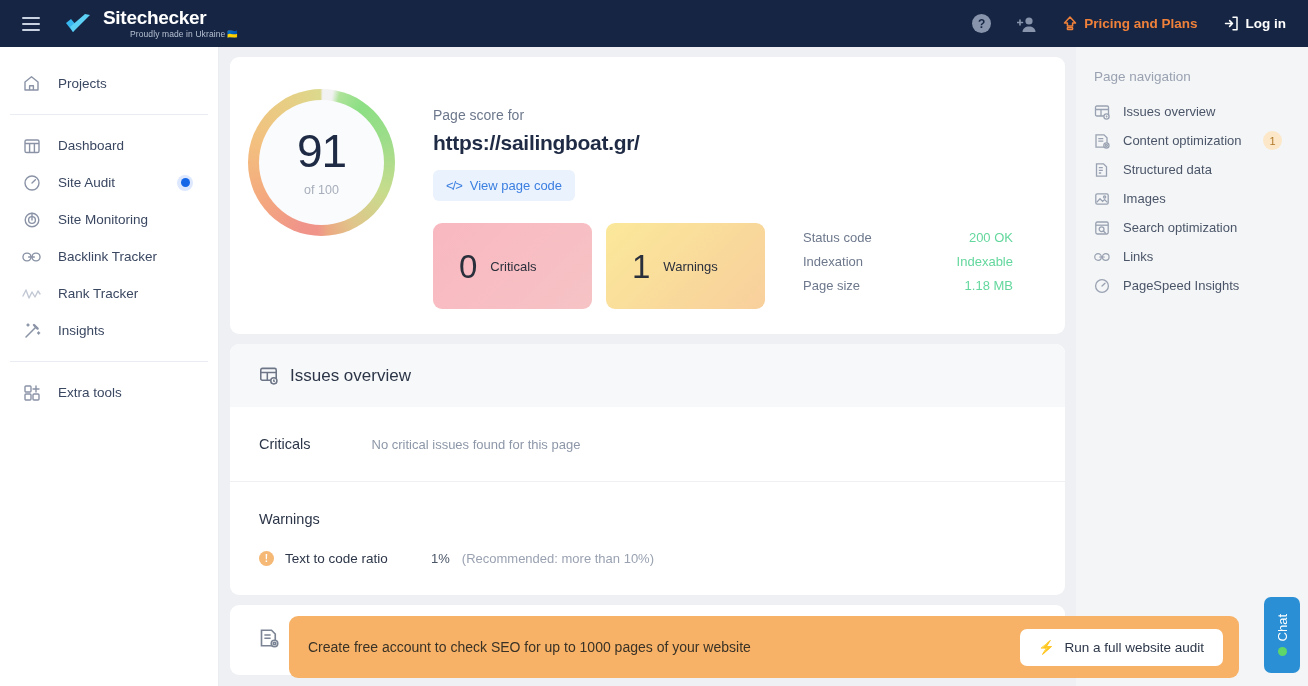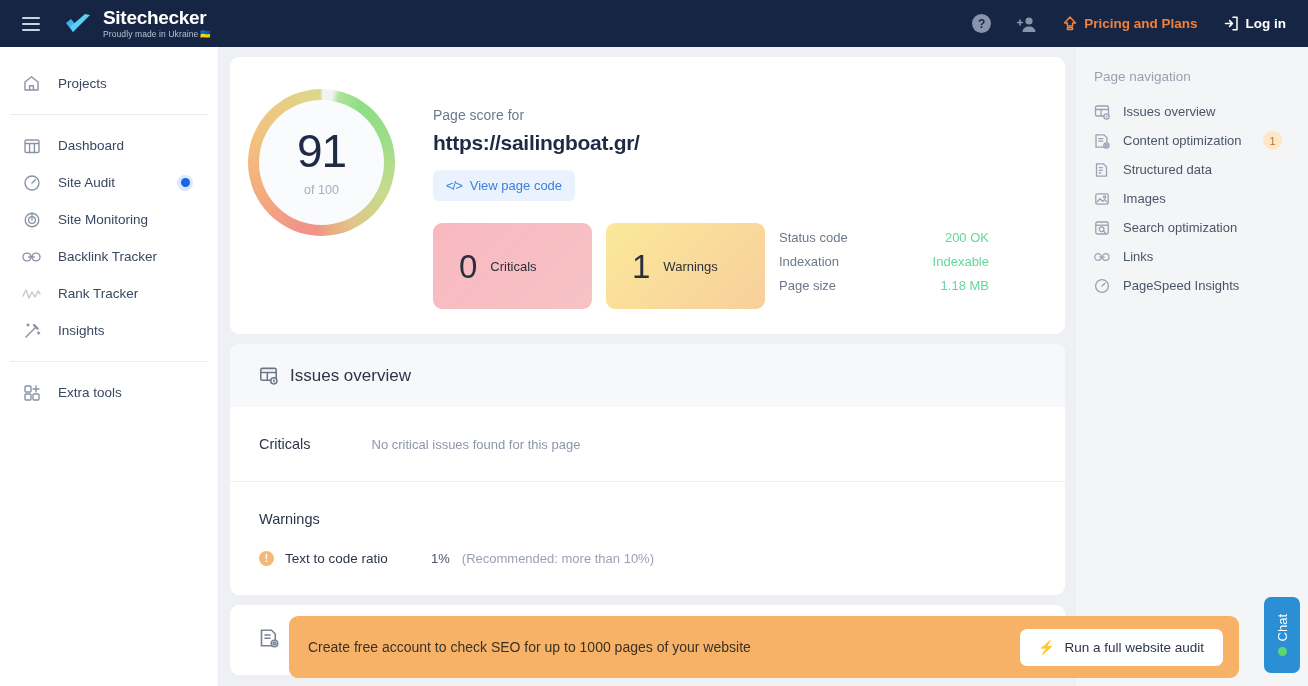--- a/index.html
+++ b/index.html
@@ -17,21 +17,21 @@
     background:#162543; display:flex; align-items:center; z-index:40;
   }
   .burger { width:18px; height:14px; margin-left:22px; margin-right:24px;
     display:flex; flex-direction:column; justify-content:space-between; cursor:pointer; }
   .burger span { display:block; height:2px; background:#c9d2e0; border-radius:2px; }
 
   .brand { display:flex; align-items:center; gap:9px; }
   .brand-check { width:30px; height:22px; position:relative; }
   .brand-text { display:flex; flex-direction:column; line-height:1; }
   .brand-name { color:#fff; font-size:19px; font-weight:bold; letter-spacing:-0.3px; }
-  .brand-sub { color:#b6c0d2; font-size:8.5px; margin-top:3px; letter-spacing:0.1px; }
+  .brand-sub { color:#b6c0d2; font-size:8.5px; margin-top:3px; letter-spacing:0.1px;margin-left:27px; }
 
   .site-tab {
     margin-left:42px; height:34px; background:#22314f; border-radius:7px;
     display:flex; align-items:center; padding:0 6px 0 12px; gap:10px; cursor:pointer;
     min-width:274px;
   }
   .site-favicon { width:18px; height:18px; border-radius:3px; overflow:hidden; position:relative;
     background:linear-gradient(135deg,#7b4fe0 0%, #7b4fe0 45%, #22d39a 55%, #22d39a 100%); }
   .site-name { color:#e8edf5; font-size:14.5px; flex:1; }
   .demo-badge { background:#eafbf0; color:#3ecf7e; font-size:12.5px;
@@ -104,21 +104,21 @@
   .code-glyph { font-size:12px; color:#3b7fe0; letter-spacing:-1px; }
 
   .stats-row { display:flex; align-items:flex-start; margin-top:22px; gap:14px; }
   .stat-box { width:159px; height:86px; border-radius:9px; display:flex; align-items:center;
     padding-left:26px; gap:13px; }
   .stat-crit { background:linear-gradient(135deg,#f9b8c0 0%, #f6c3c5 100%); }
   .stat-warn { background:linear-gradient(135deg,#fbe89a 0%, #f8cf9c 100%); }
   .stat-num { font-size:33px; color:#2a2f3c; font-weight:300; line-height:1; }
   .stat-lbl { font-size:13px; color:#2a2f3c; }
 
-  .meta { padding-top:7px; width:210px; }
+  .meta { margin-left:24px; padding-top:7px; width:210px; }
   .meta-row { display:flex; justify-content:space-between; font-size:13px; margin-bottom:9px; }
   .meta-k { color:#6d788c; }
   .meta-v { color:#63d79d; }
 
   
   .issues-card { padding:0; overflow:hidden; }
   .issues-head { background:#f7f8fa; height:63px; display:flex; align-items:center;
     padding-left:29px; gap:12px; border-radius:9px 9px 0 0; }
   .issues-title { font-size:17px; color:#2c3648; }
   .ih-ico { color:#6d7687; display:flex; }

